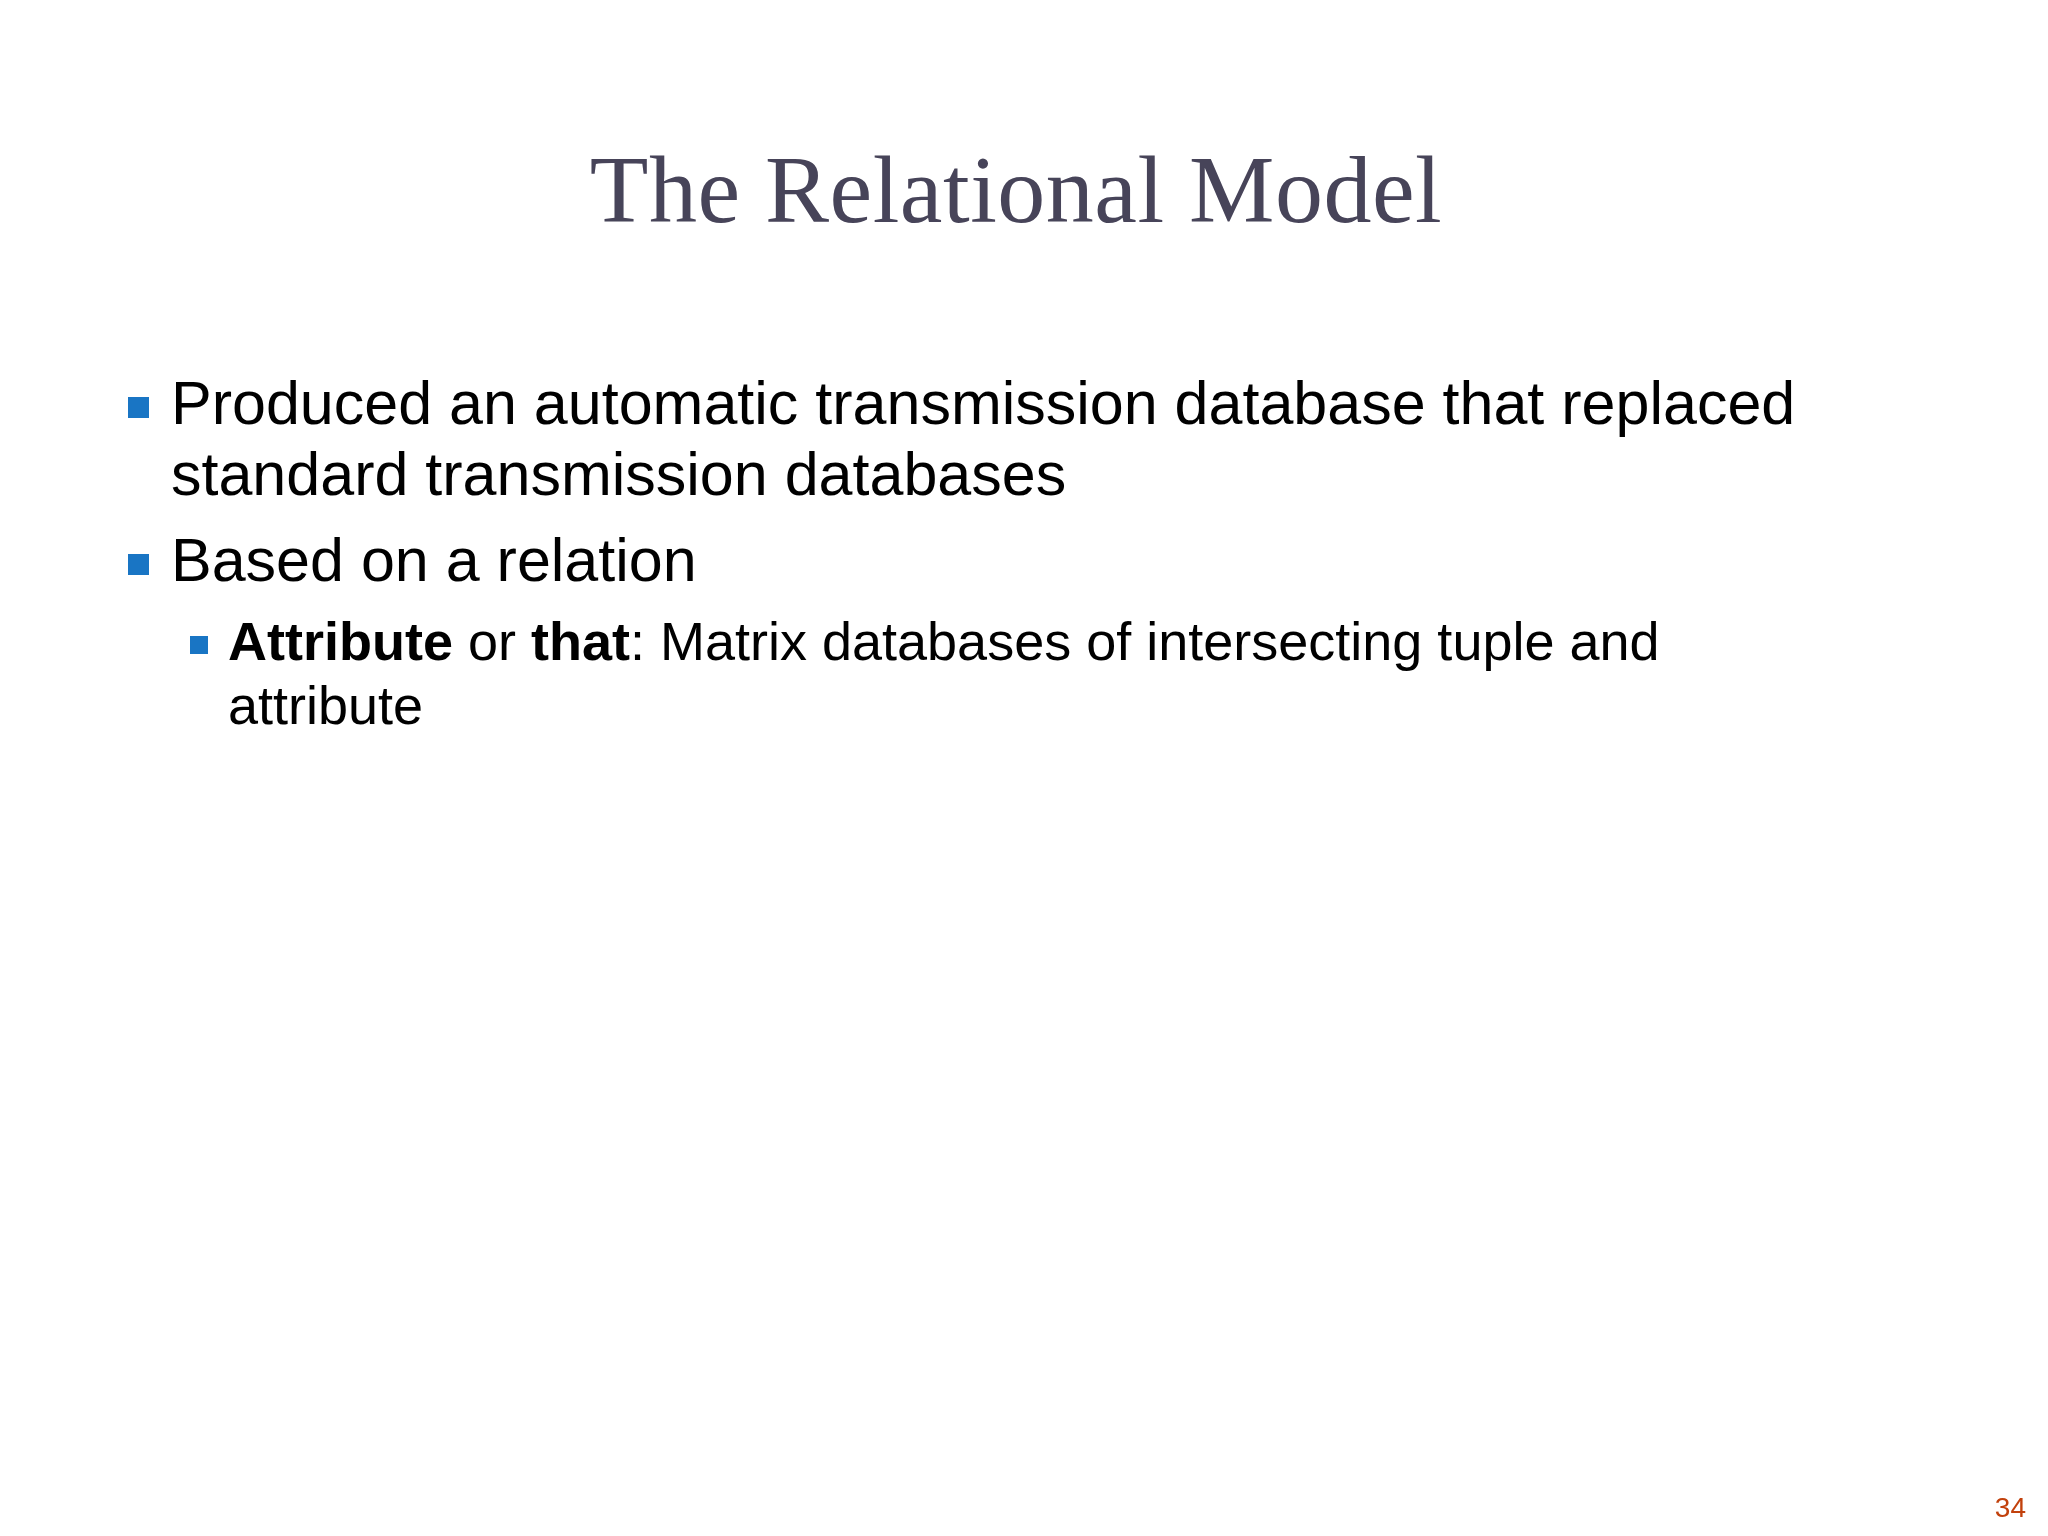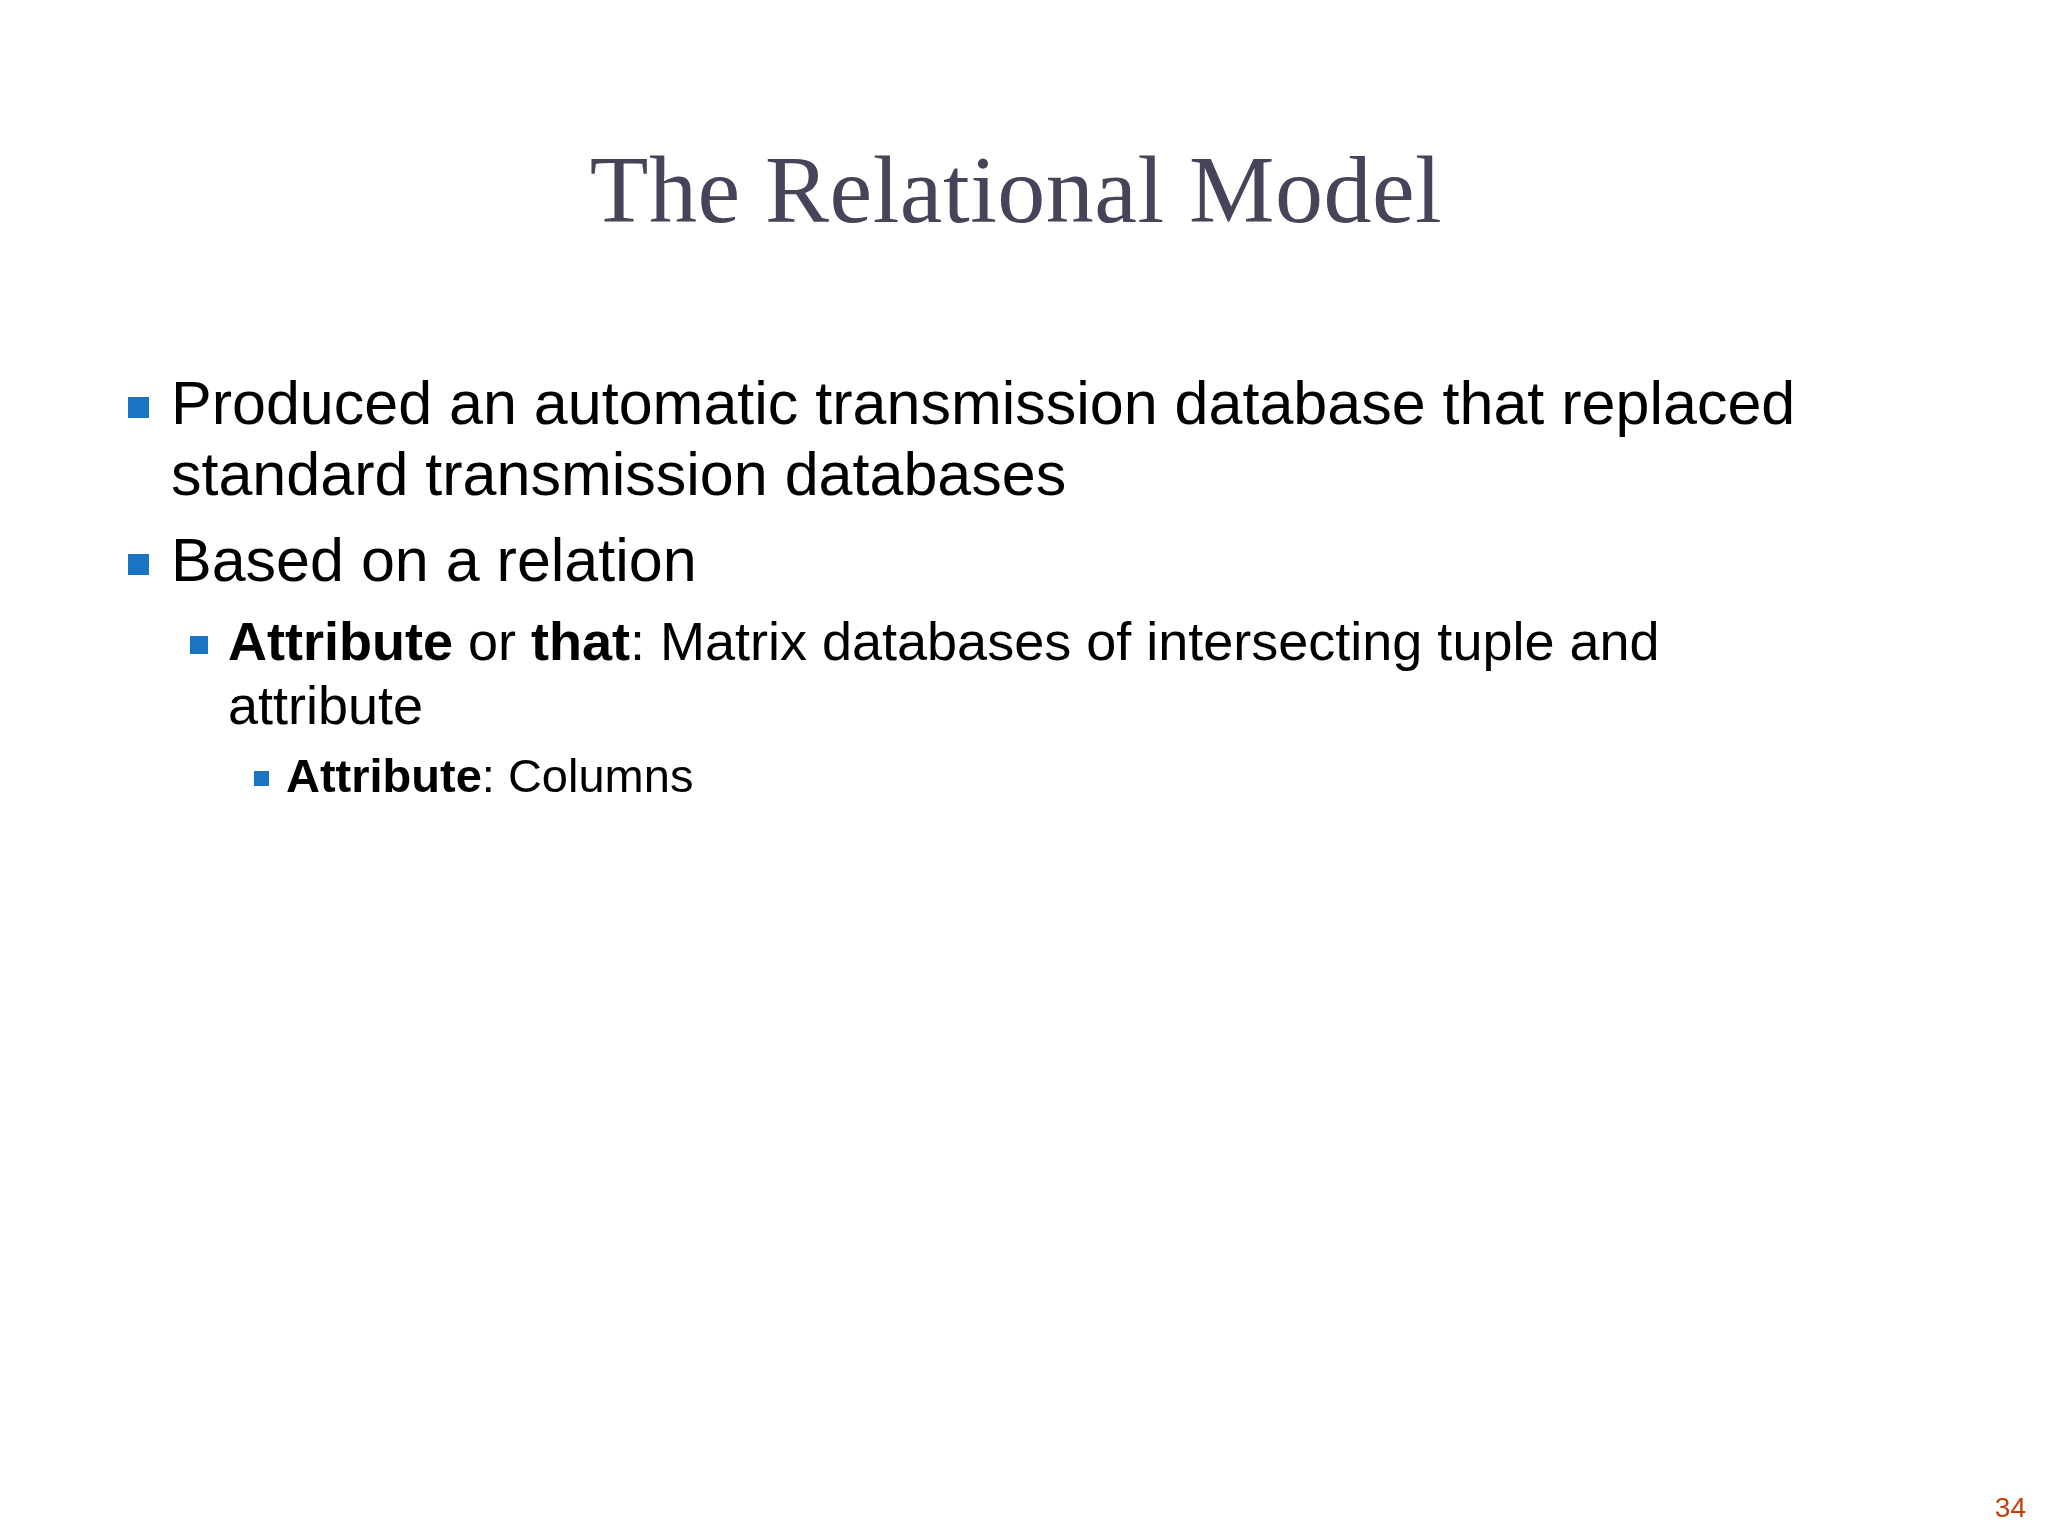--- a/index.html
+++ b/index.html
@@ -140,23 +140,19 @@
       <span class="marker"></span>
       <span class="btext">Based on a relation</span>
     </div>
 
     <div class="bullet lvl2 spacer-top">
       <span class="marker"></span>
       <span class="btext"><b>Attribute</b><span> or </span><b>that</b><span>: Matrix databases of intersecting tuple and attribute</span></span>
     </div>
 
 
-    <div class="bullet lvl3">
-      <span class="marker"></span>
-      <span class="btext"><b>Attribute</b><span>: Columns</span></span>
-    </div>
 
 
   </div>
 
   <div class="page-number">34</div>
 
 </div>
 
 </body></html>

